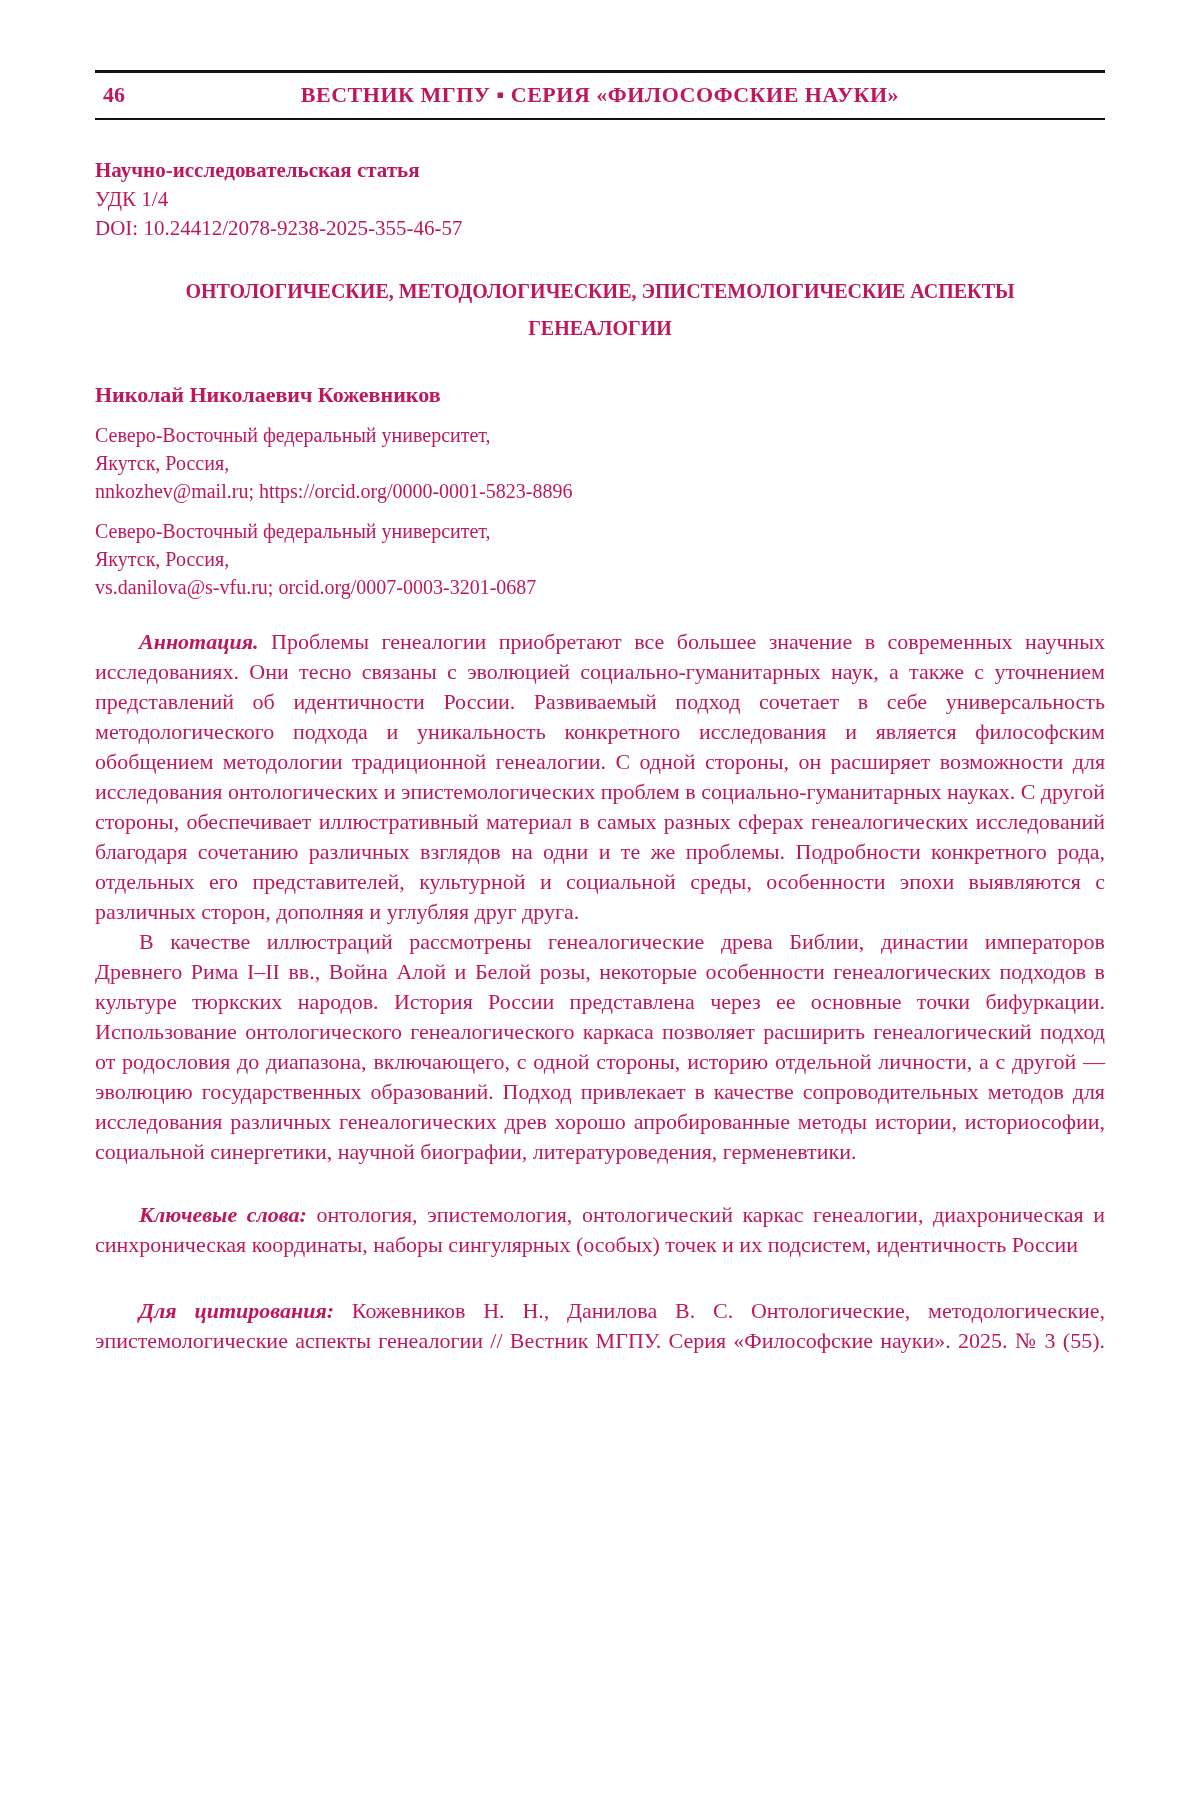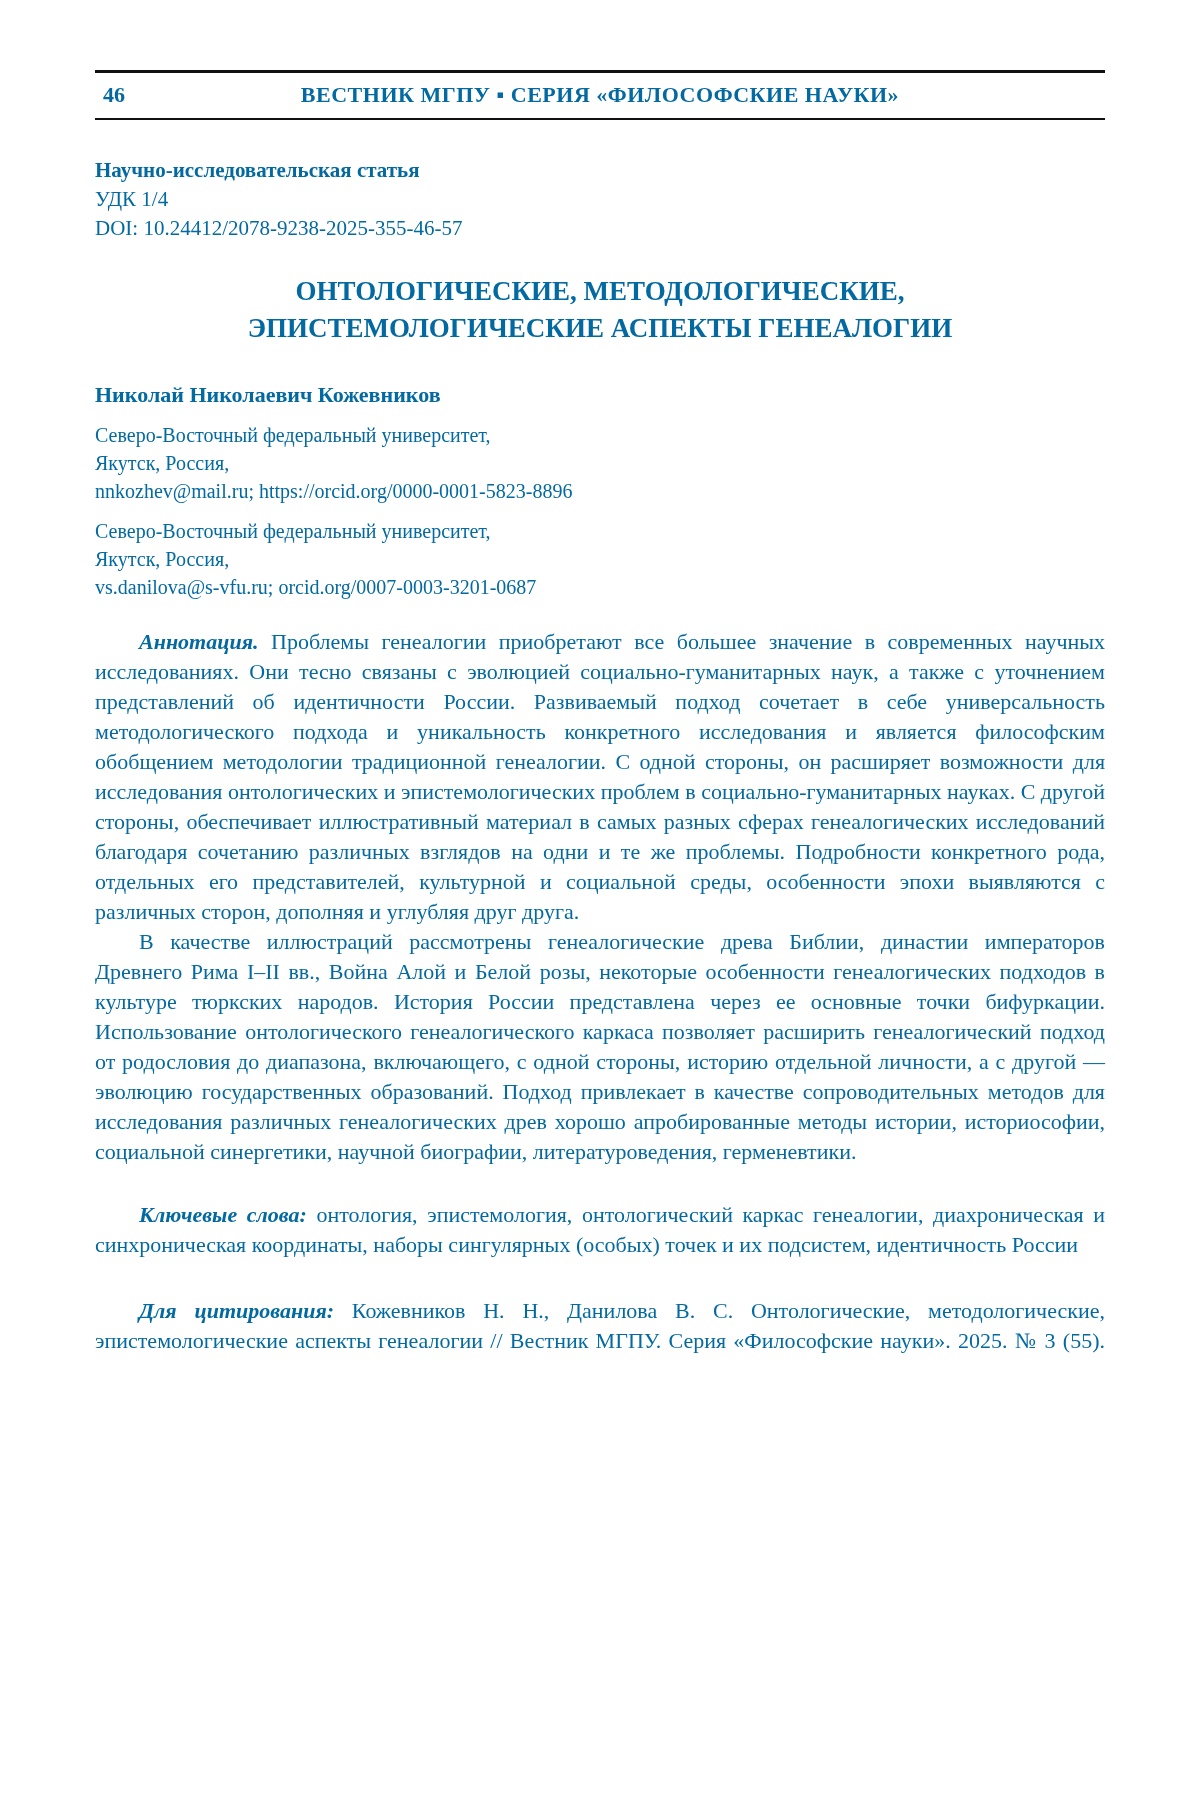--- a/index.html
+++ b/index.html
@@ -7,21 +7,21 @@
     padding: 0;
     background: #ffffff;
   }
   .page {
     position: relative;
     width: 1200px;
     height: 1356px;
     box-sizing: border-box;
     padding: 70px 95px 0 95px;
     background: #ffffff;
-    color: #0369a1;
+    color: #be185d;
     font-family: "Liberation Serif", serif;
   }
   
   .running-head {
     position: relative;
     border-top: 3px solid #111;
     border-bottom: 2px solid #111;
     padding: 9px 0 10px 0;
     margin-bottom: 36px;
   }
@@ -44,21 +44,21 @@
   .meta div {
     font-size: 21px;
     line-height: 29px;
   }
   .article-type { font-weight: bold; }
   
   .title {
     max-width: 850px;
     margin: 30px auto 0 auto;
     text-align: center;
-    font-size: 27px;
+    font-size: 20px;
     line-height: 37px;
     font-weight: bold;
   }
   
   .author-name {
     margin: 34px 0 0 0;
     font-size: 22px;
     font-weight: bold;
     line-height: 28px;
   }

